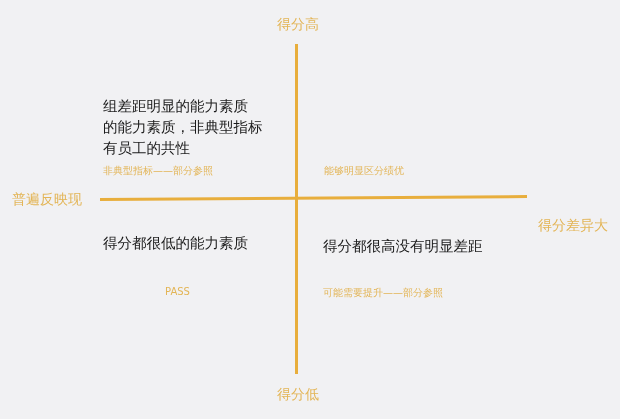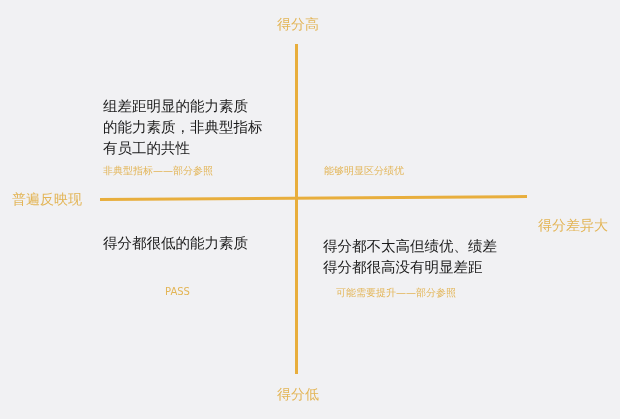--- a/index.html
+++ b/index.html
@@ -35,17 +35,16 @@
   <div class="desc" style="left:324px; top:96px;">
   </div>
   <div class="tag" style="left:324px; top:164px;">能够明显区分绩优</div>
 
   <div class="desc" style="left:103px; top:233px;">
     <div>得分都很低的能力素质</div>
   </div>
   <div class="tag" style="left:165px; top:286px;">PASS</div>
 
   <div class="desc" style="left:323px; top:236px;">
-    <div>得分都不太高但绩优、绩差</div>
     <div>得分都很高没有明显差距</div>
   </div>
-  <div class="tag" style="left:336px; top:286px;">可能需要提升——部分参照</div>
+  <div class="tag" style="left:323px; top:286px;">可能需要提升——部分参照</div>
 </div>
 
 </body></html>

